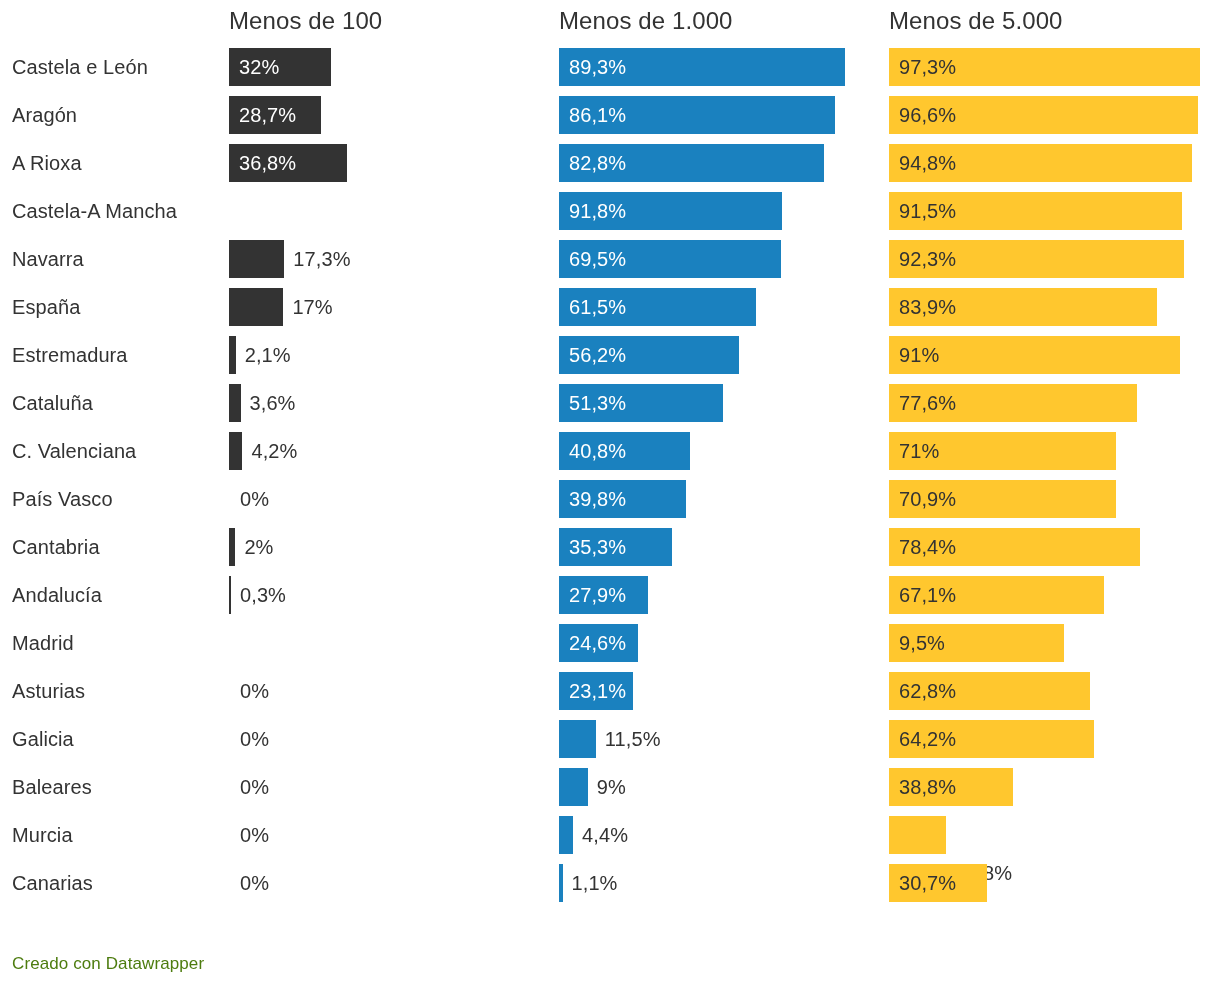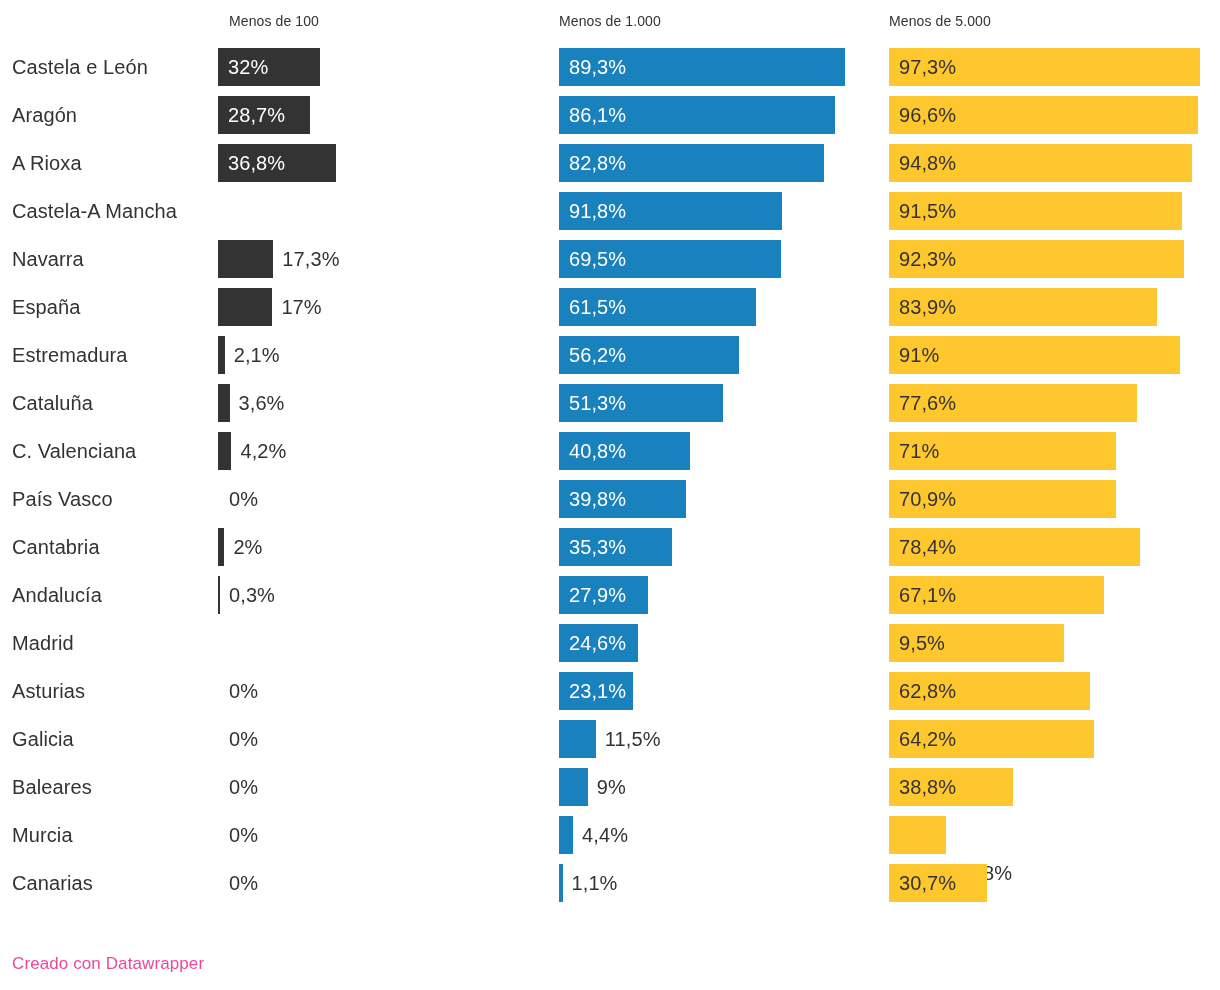--- a/index.html
+++ b/index.html
@@ -27,21 +27,21 @@
   .headers {
     position: absolute;
     top: 8px;
     left: 0;
     width: 1220px;
     height: 32px;
   }
   .col-header {
     position: absolute;
     top: 0;
-    font-size: 14px;
+    font-size: 24px;
     line-height: 26px;
     color: #333333;
     white-space: nowrap;
     letter-spacing: 0.1px;
   }
   .col-header.c0 { left: 229px; }
   .col-header.c1 { left: 559px; }
   .col-header.c2 { left: 889px; }
 
   
@@ -67,21 +67,21 @@
     white-space: nowrap;
     letter-spacing: 0.1px;
   }
 
   .cell {
     position: absolute;
     top: 0;
     height: 38px;
     width: 330px;
   }
-  .cell.c0 { left: 218px; padding-left: 34px; }
+  .cell.c0 { left: 229px; padding-left: 34px; }
   .cell.c1 { left: 559px; }
   .cell.c2 { left: 889px; }
 
   .bar {
     position: absolute;
     left: 0;
     top: 0;
     height: 38px;
   }
   .bar.dark   { background: #333333; }
@@ -100,21 +100,21 @@
   .bar-value.inside-light { color: #ffffff; }
   .bar-value.inside-dark  { color: #333333; }
   .bar-value.outside      { color: #333333; }
 
   
   .footer {
     position: absolute;
     left: 12px;
     bottom: 16px;
     font-size: 17px;
-    color: #ec4899;
+    color: #4d7c0f;
     letter-spacing: 0.1px;
   }
 </style>
 </head>
 <body>
 
 <div class="chart">
 
   <div class="headers">
     <div class="col-header c0">Menos de 100</div>

